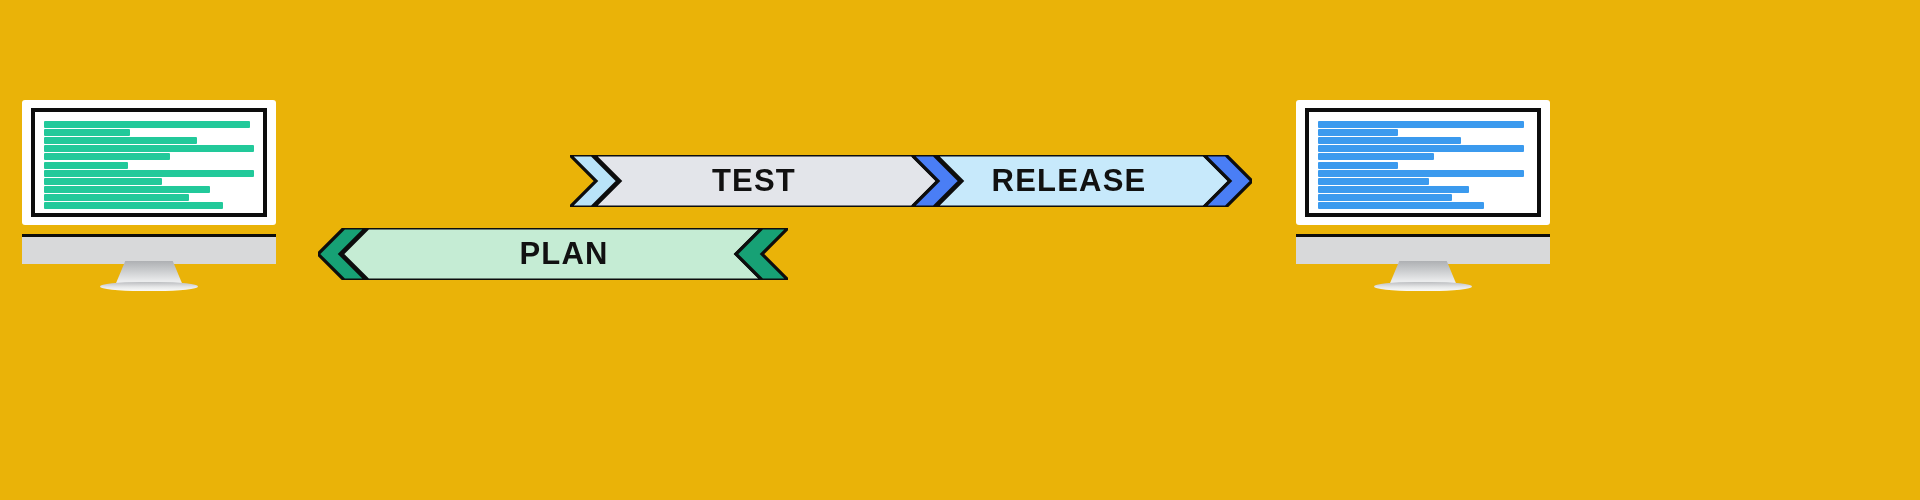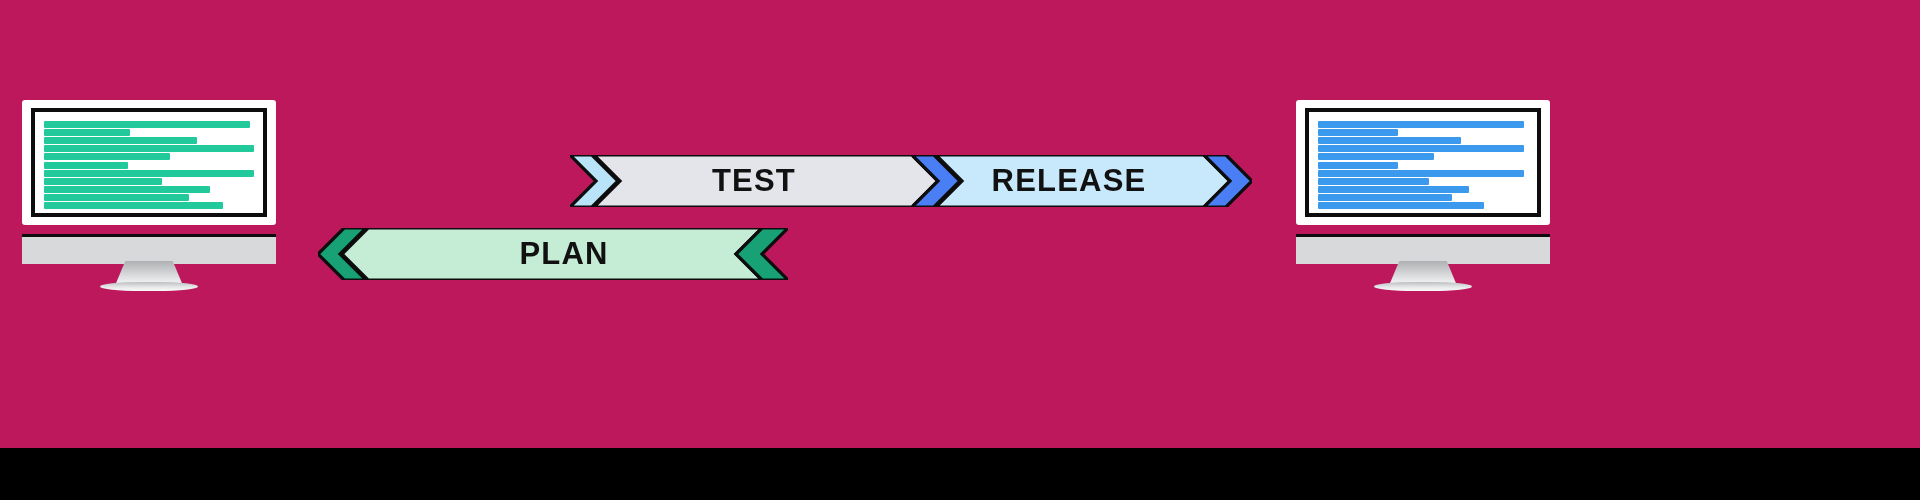--- a/index.html
+++ b/index.html
@@ -1,17 +1,17 @@
 <!DOCTYPE html>
 <html><head>
 <meta charset="utf-8">
 <style>
   html,body{margin:0;padding:0;background:#000;}
   body{width:1920px;height:500px;overflow:hidden;font-family:"Liberation Sans",sans-serif;}
-  #stage{position:relative;width:1920px;height:448px;background:#be185d;}
+  #stage{position:relative;width:1920px;height:500px;background:#eab308;}
 
   
   .monitor{position:absolute;}
   .mon-outer{position:absolute;left:0;top:0;background:#ffffff;border-radius:3px;}
   .mon-frame{position:absolute;background:#0d0d0d;}
   .mon-screen{position:absolute;background:#ffffff;overflow:hidden;}
   .code-line{position:absolute;height:7px;border-radius:1px;}
   .mon-base{position:absolute;background:#d8d9da;border-top:3px solid #0d0d0d;}
   .mon-neck{position:absolute;
     background:linear-gradient(to bottom,#aeb0b3 0%,#c9cbcd 35%,#e9eaeb 75%,#f7f7f8 100%);

